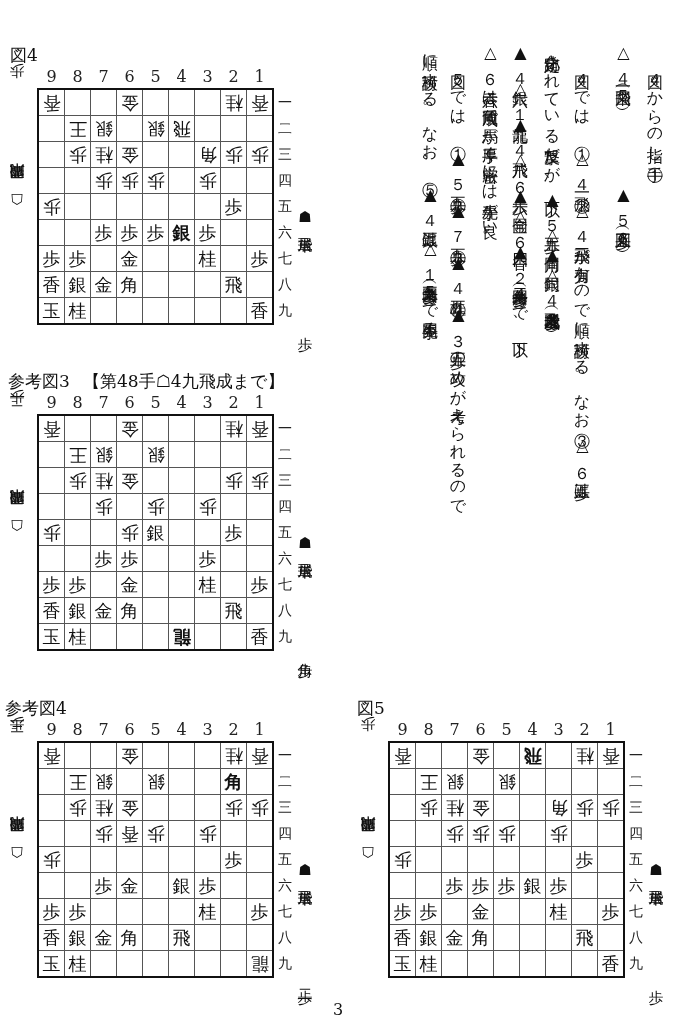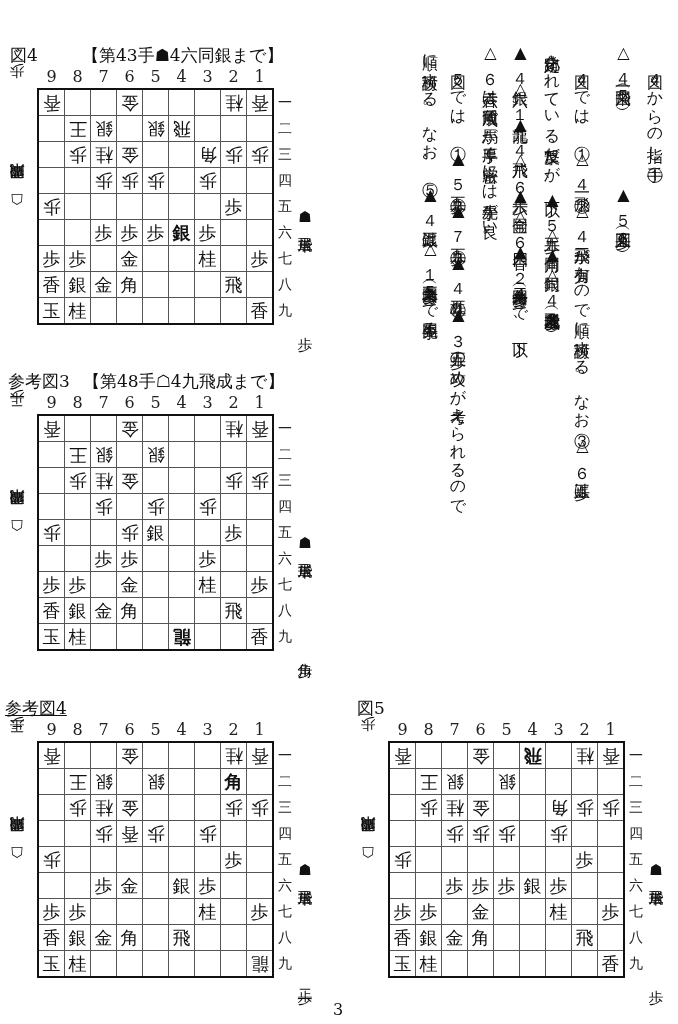--- a/index.html
+++ b/index.html
@@ -22,21 +22,21 @@
 
     .fig-label, .fig-caption {
       position: absolute;
       top: -44px;
       font-size: 17px;
       line-height: 22px;
       white-space: nowrap;
     }
     .d1 .fig-label { left: -27px; }
     .d2 .fig-label { left: -29px; }
-    .d3 .fig-label { left: -32px; text-decoration: underline; }
+    .d3 .fig-label { left: -32px; }
     .d4 .fig-label { left: -31px; }
     .fig-caption { left: 45px; }
     .d2 .fig-caption { left: 46px; }
 
     .grid {
       position: absolute;
       left: 0; top: 0;
       width: 237px; height: 237px;
       box-sizing: border-box;
       border: 2px solid #111;
@@ -128,21 +128,20 @@
       line-height: 20px;
     }
   </style>
 </head>
 <body>
 
 <div class="page">
 
   <section class="diagram d1">
     <div class="fig-label">図4</div>
-    <div class="fig-caption">【第43手☗4六同銀まで】</div>
     <div class="files">
         <span>9</span>
         <span>8</span>
         <span>7</span>
         <span>6</span>
         <span>5</span>
         <span>4</span>
         <span>3</span>
         <span>2</span>
         <span>1</span>

